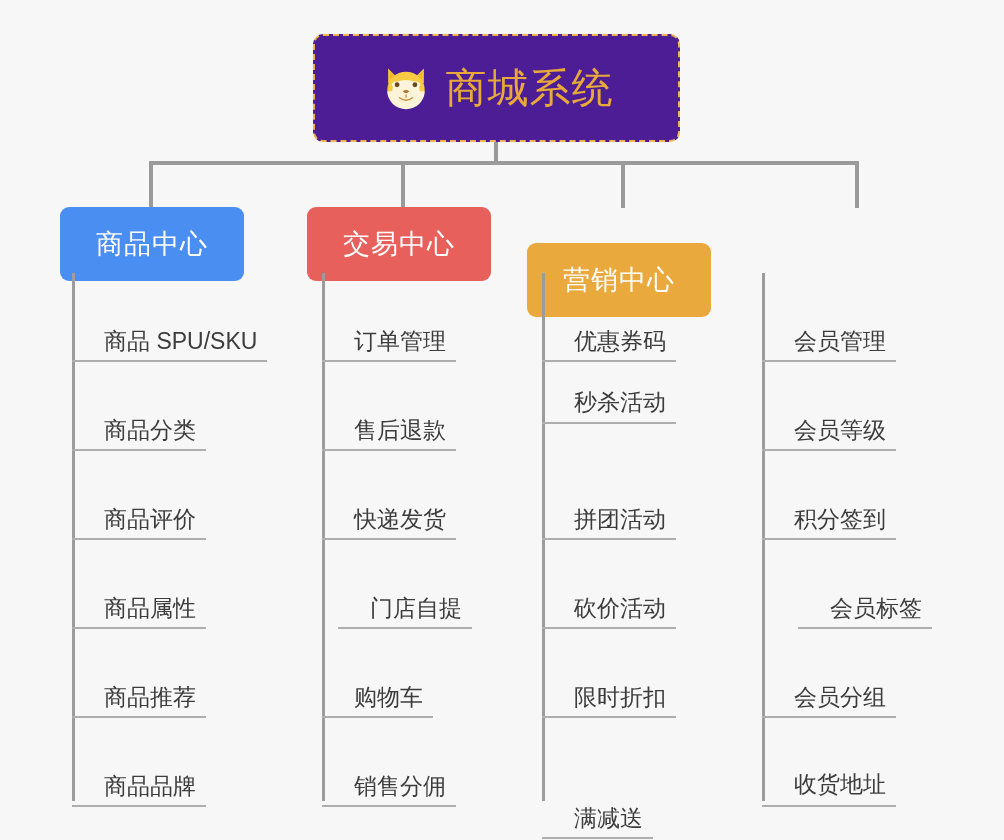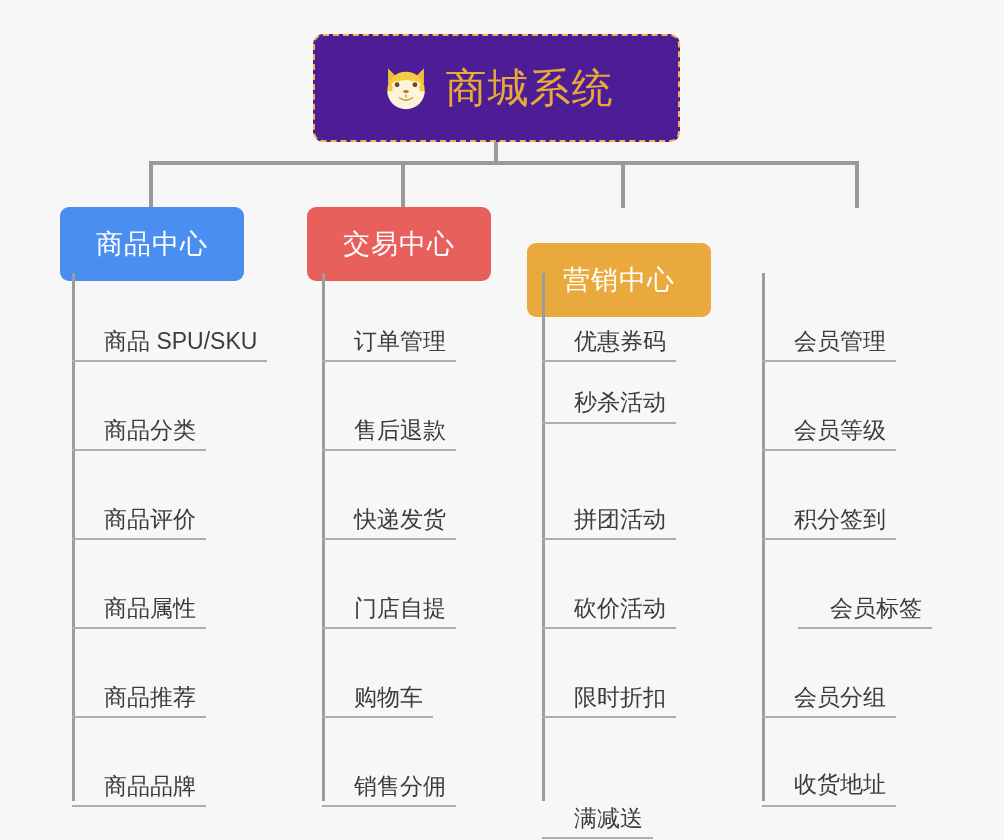--- a/index.html
+++ b/index.html
@@ -182,21 +182,21 @@
     <div class="spine" style="height:528px;"></div>
     <div class="sub-item" style="top:0px;">
         <span class="sub-underline"><span class="sub-label">订单管理</span></span>
       </div>
     <div class="sub-item" style="top:89px;">
         <span class="sub-underline"><span class="sub-label">售后退款</span></span>
       </div>
     <div class="sub-item" style="top:178px;">
         <span class="sub-underline"><span class="sub-label">快递发货</span></span>
       </div>
-    <div class="sub-item" style="top:267px;">
+    <div class="sub-item" style="top:267px;margin-left:16px;">
         <span class="sub-underline"><span class="sub-label">门店自提</span></span>
       </div>
     <div class="sub-item" style="top:356px;">
         <span class="sub-underline"><span class="sub-label">购物车</span></span>
       </div>
     <div class="sub-item" style="top:445px;">
         <span class="sub-underline"><span class="sub-label">销售分佣</span></span>
       </div>
   </div>
 

